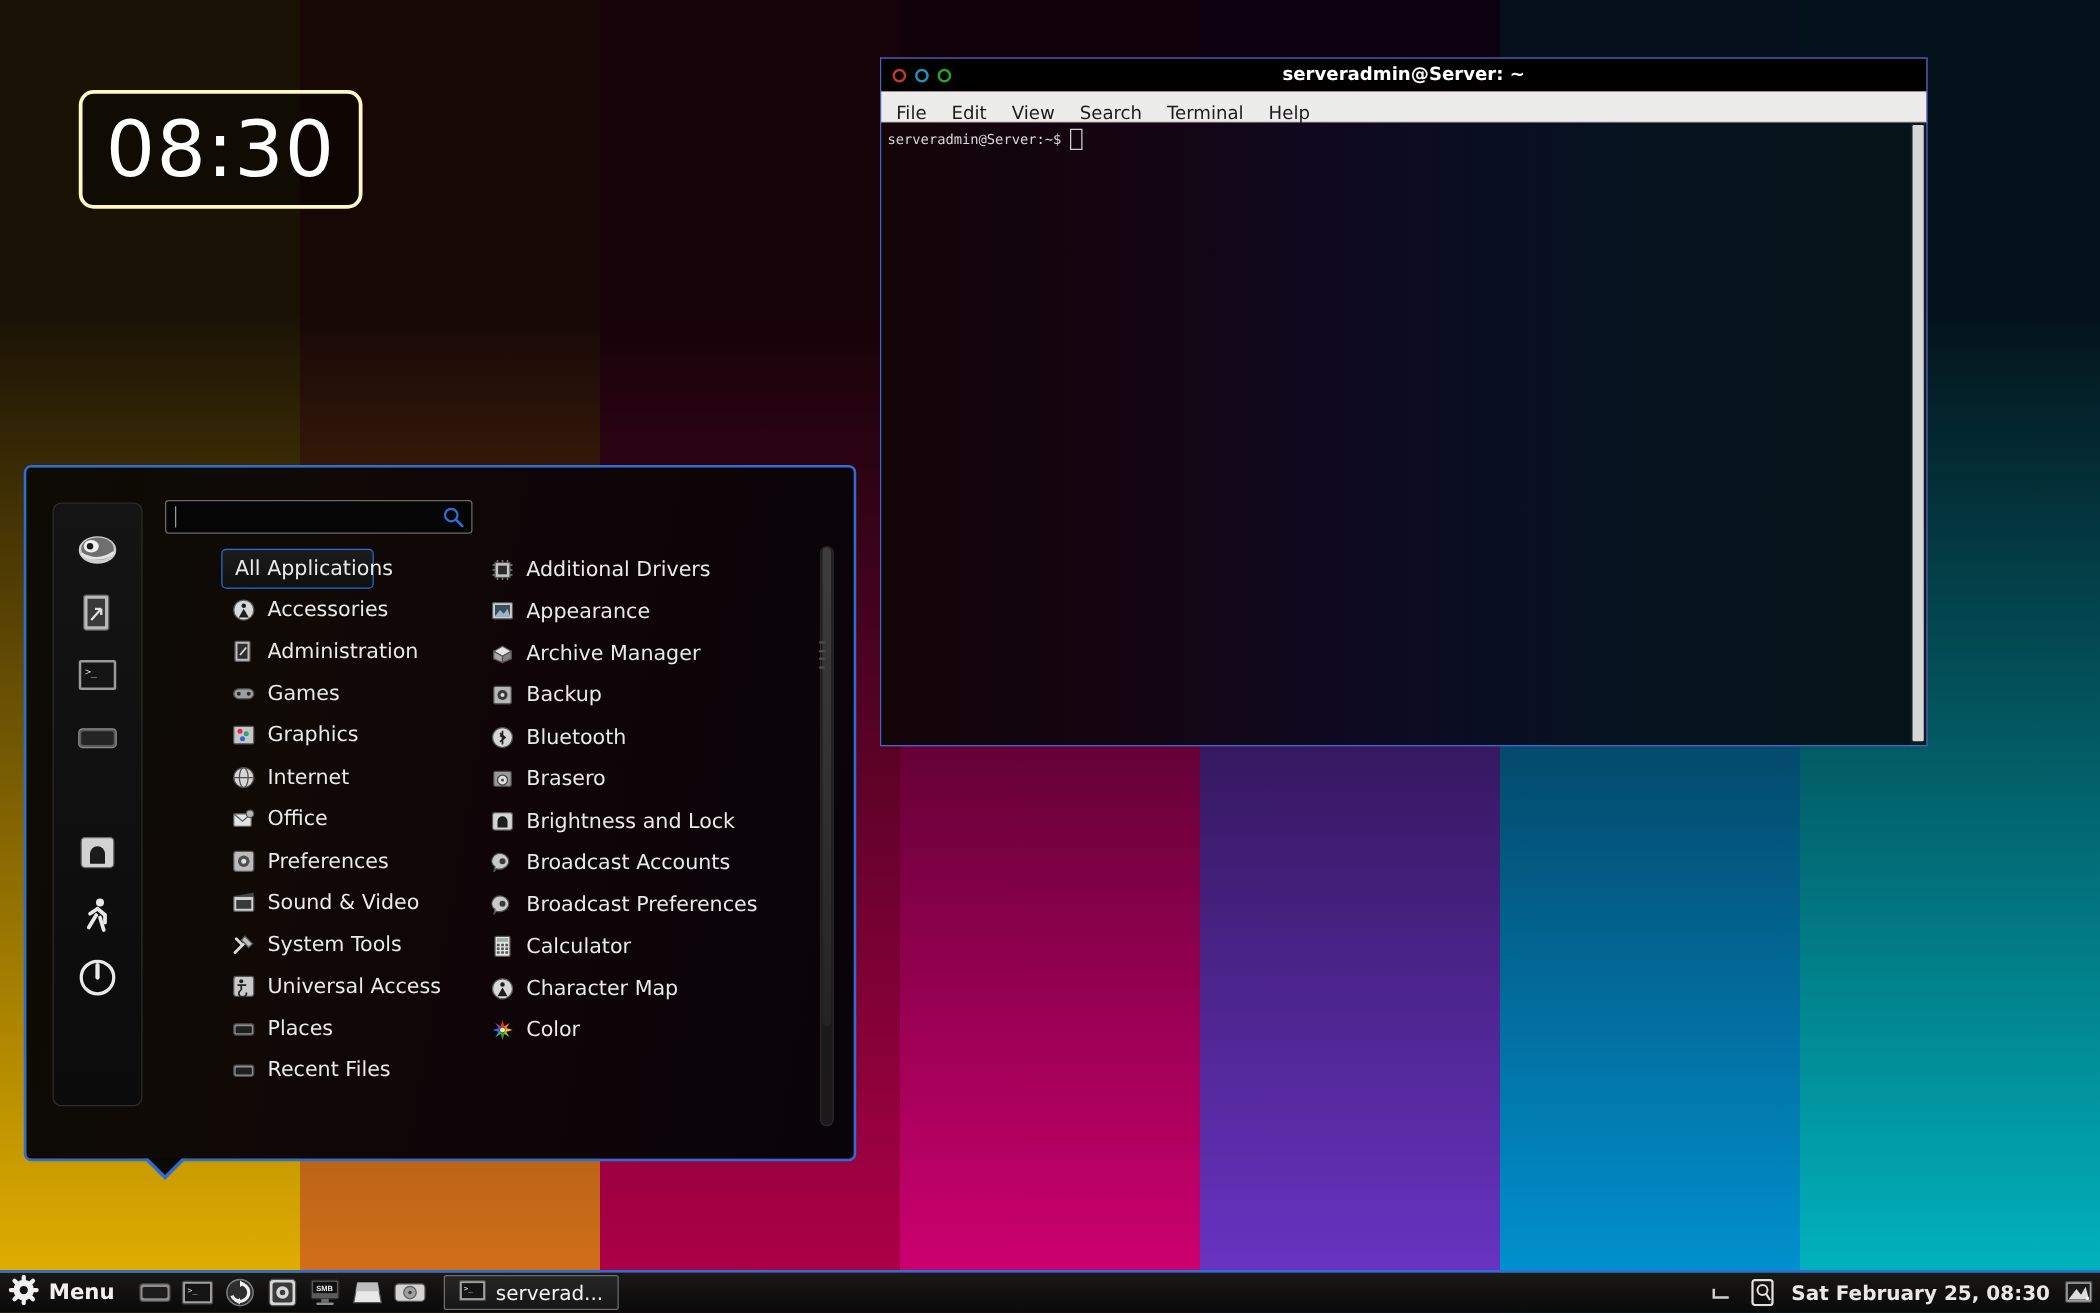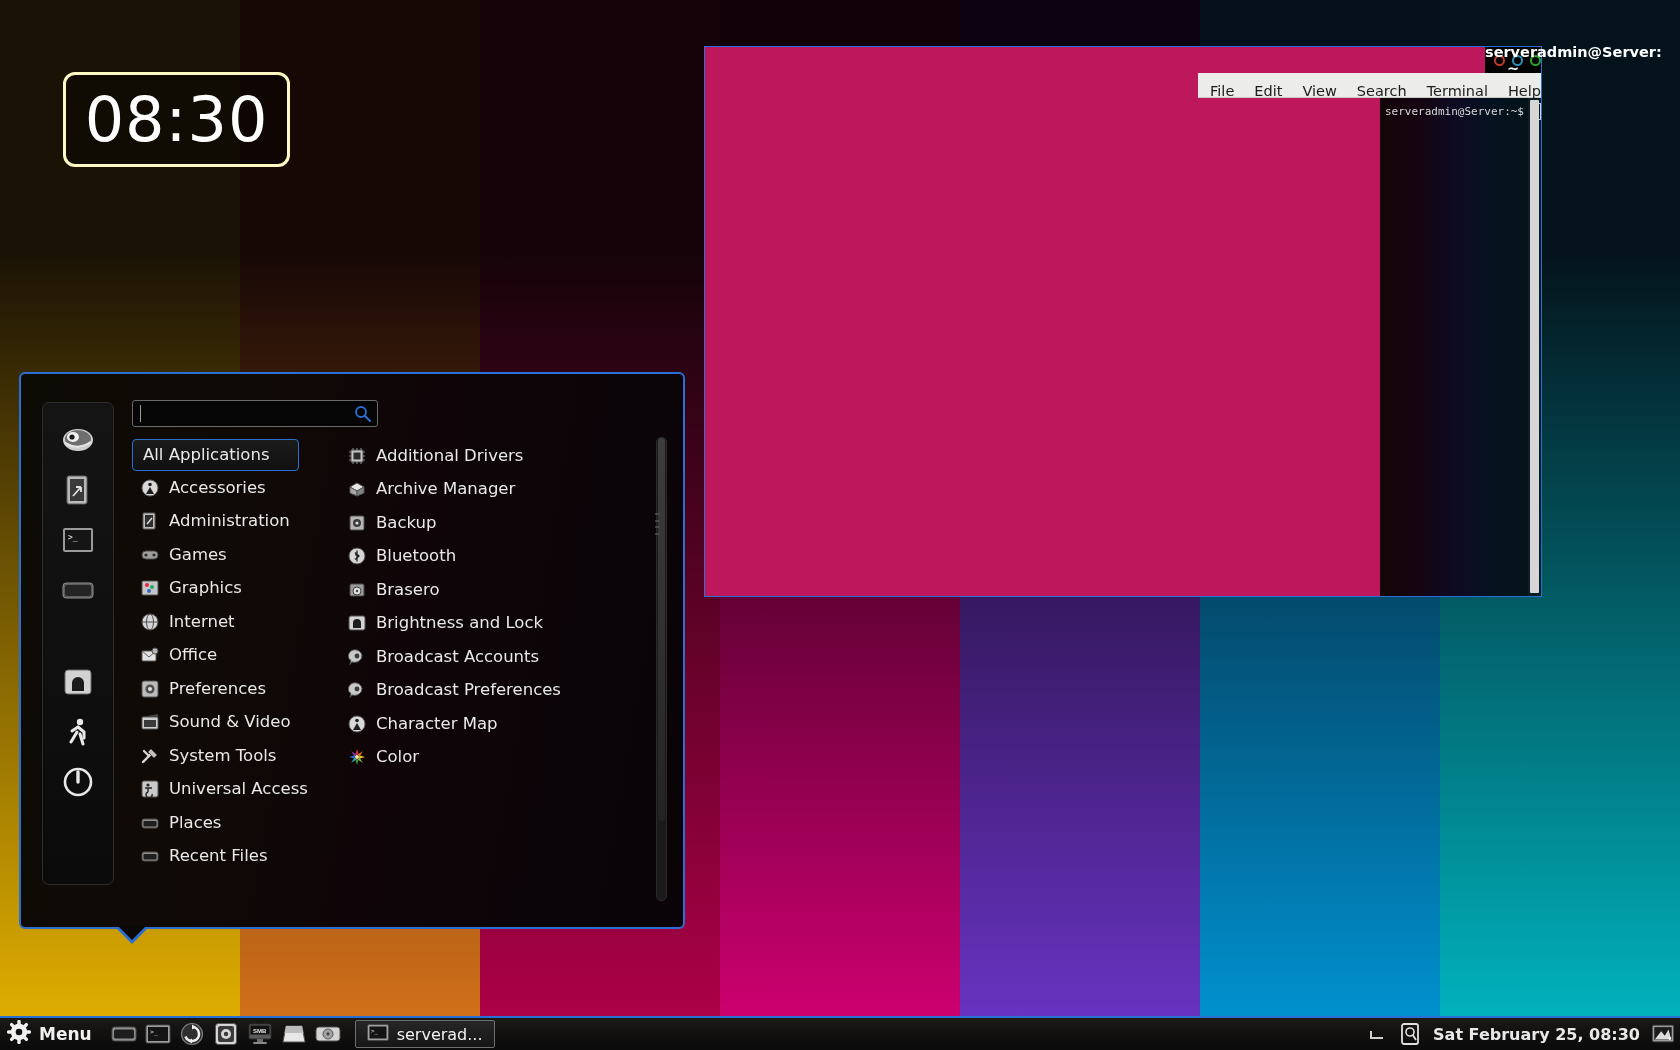--- a/index.html
+++ b/index.html
@@ -26,21 +26,21 @@
     color:#fff; font-size:62px; font-weight:400; letter-spacing:1px;
     font-family:"DejaVu Sans","Liberation Sans",sans-serif;
     line-height:1;
   }
 
   
   #term {
     position:absolute; left:704px; top:46px; width:838px; height:551px;
     border:1px solid #2b6fd4;
     background:#be185d;
-    display:flex; flex-direction:column;align-items:flex-end;
+    display:flex; flex-direction:column;
   }
   #term-title {
     height:26px; background:#000; position:relative; flex:0 0 26px;
     display:flex; align-items:center;
   }
   #term-btns { display:flex; gap:7px; margin-left:9px; }
   .tbtn { width:11px; height:11px; border-radius:50%; background:transparent; }
   .tbtn.red { border:2px solid #c0392b; }
   .tbtn.cyan { border:2px solid #2a8fb8; }
   .tbtn.green { border:2px solid #27a52b; }
@@ -132,20 +132,21 @@
   }
   #cols { display:flex; flex:1; min-height:0; }
   #col-cat { width:207px; padding-top:4px; }
   #col-app { flex:1; padding-top:4px; position:relative; }
 
   .row {
     display:flex; align-items:center; gap:10px;
     height:33.5px; padding-left:8px; color:#e9e9e9; font-size:16.5px;
     font-family:"DejaVu Sans","Liberation Sans",sans-serif;
     white-space:nowrap;
+    margin-left:45px;
   }
   .row.sel {
     border:1px solid #2b6fd4; border-radius:4px;
     background:linear-gradient(180deg,#1c1c1c,#101010);
     padding-left:10px; height:32px; margin-right:40px;
   }
   .row .ico { width:19px; height:19px; flex:0 0 19px; display:flex; align-items:center; justify-content:center; }
   .row .lbl { line-height:1; }
 
   
@@ -460,20 +461,30 @@
               <svg width="18" height="18" viewBox="0 0 18 18">
                   <rect x="3" y="3" width="12" height="12" fill="#c4c4c4" stroke="#4d4d4d"></rect>
                   <rect x="5.5" y="5.5" width="7" height="7" fill="#2b2b2b"></rect>
                   <path d="M3 5 H1 M3 9 H1 M3 13 H1 M15 5 H17 M15 9 H17 M15 13 H17 M5 3 V1 M9 3 V1 M13 3 V1 M5 15 V17 M9 15 V17 M13 15 V17" stroke="#7a7a7a" stroke-width="1.2"></path>
                 </svg>
             </span>
             <span class="lbl">Additional Drivers</span>
           </div>
 
 
+          <div class="row">
+            <span class="ico">
+              <svg width="18" height="18" viewBox="0 0 18 18">
+                  <rect x="1" y="2" width="16" height="13" rx="1" fill="#cfcfcf" stroke="#555"></rect>
+                  <rect x="3" y="4" width="12" height="9" fill="#3b4d63"></rect>
+                  <path d="M3 13 L7 8 L10 11 L13 7 L15 13 Z" fill="#9fb3c8"></path>
+                </svg>
+            </span>
+            <span class="lbl">Appearance</span>
+          </div>
 
           <div class="row">
             <span class="ico">
               <svg width="18" height="18" viewBox="0 0 18 18">
                   <path d="M2 7 L9 3 L16 7 L9 11 Z" fill="#e6e6e6" stroke="#555"></path>
                   <path d="M2 7 L2 13 L9 16 L9 11 Z" fill="#a8a8a8" stroke="#555"></path>
                   <path d="M16 7 L16 13 L9 16 L9 11 Z" fill="#828282" stroke="#555"></path>
                 </svg>
             </span>
             <span class="lbl">Archive Manager</span>
@@ -534,20 +545,40 @@
           <div class="row">
             <span class="ico">
               <svg width="18" height="18" viewBox="0 0 18 18">
                   <path d="M9 2 A7 6 0 1 1 4 14 L2 16.5 L3 12.5 A7 6 0 0 1 9 2 Z" fill="#c8c8c8" stroke="#4f4f4f"></path>
                   <circle cx="9" cy="8" r="2.4" fill="#3a3a3a"></circle>
                 </svg>
             </span>
             <span class="lbl">Broadcast Preferences</span>
           </div>
 
+          <div class="row">
+            <span class="ico">
+              <svg width="18" height="18" viewBox="0 0 18 18">
+                  <rect x="3" y="1" width="12" height="16" rx="1" fill="#e4e4e4" stroke="#555"></rect>
+                  <rect x="4.5" y="2.5" width="9" height="3" fill="#9fb1a0"></rect>
+                  <g fill="#555">
+                    <rect x="4.5" y="7" width="2.2" height="2"></rect>
+                    <rect x="7.9" y="7" width="2.2" height="2"></rect>
+                    <rect x="11.3" y="7" width="2.2" height="2"></rect>
+                    <rect x="4.5" y="10" width="2.2" height="2"></rect>
+                    <rect x="7.9" y="10" width="2.2" height="2"></rect>
+                    <rect x="11.3" y="10" width="2.2" height="2"></rect>
+                    <rect x="4.5" y="13" width="2.2" height="2"></rect>
+                    <rect x="7.9" y="13" width="2.2" height="2"></rect>
+                    <rect x="11.3" y="13" width="2.2" height="2"></rect>
+                  </g>
+                </svg>
+            </span>
+            <span class="lbl">Calculator</span>
+          </div>
 
           <div class="row">
             <span class="ico">
               <svg width="18" height="18" viewBox="0 0 18 18">
                   <circle cx="9" cy="9" r="8" fill="#d9d9d9" stroke="#5d5d5d"></circle>
                   <circle cx="9" cy="5.5" r="1.8" fill="#1e1e1e"></circle>
                   <path d="M5 15 L9 8 L13 15 Z" fill="#1e1e1e"></path>
                 </svg>
             </span>
             <span class="lbl">Character Map</span>

